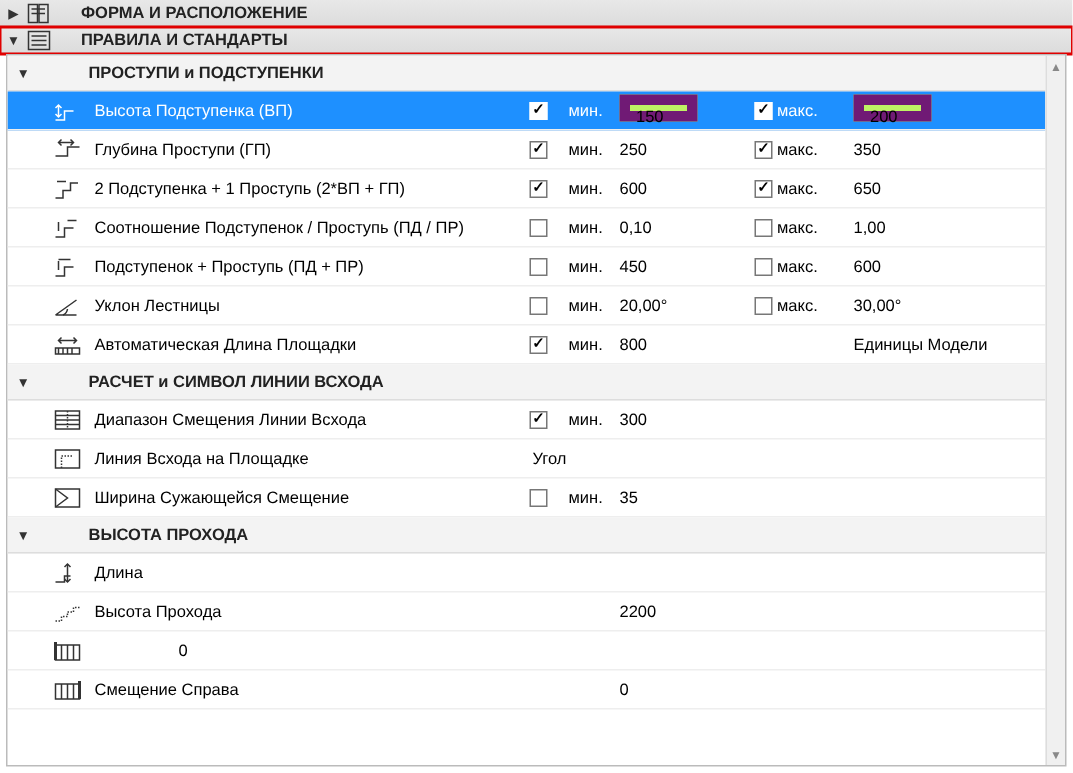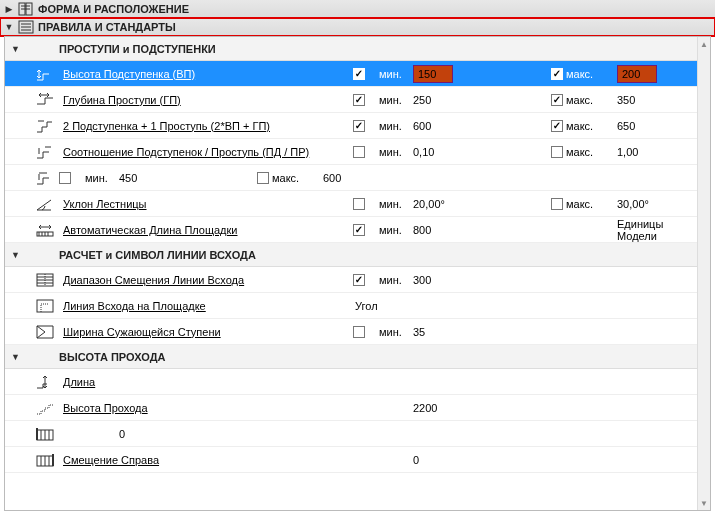--- a/index.html
+++ b/index.html
@@ -3,45 +3,45 @@
 <meta charset="utf-8">
 <style>
   * { box-sizing: border-box; margin: 0; padding: 0; }
   html, body { width: 715px; height: 515px; font-family: Arial, sans-serif; font-size: 11px; background: #fff; overflow: hidden; }
   .panel { width: 715px; height: 515px; position: relative; }
   .header-row { display: flex; align-items: center; height: 18px; background: linear-gradient(#e8e8e8,#dcdcdc); border-bottom: 1px solid #bbb; padding-left: 4px; gap: 4px; }
   .header-row.red { outline: 2px solid #e00000; outline-offset: -1px; }
   .tri { font-size: 9px; color: #333; width: 10px; text-align: center; cursor: pointer; }
   .hicon { width: 16px; height: 14px; position: relative; }
   .hicon svg { width: 16px; height: 14px; }
-  .header-label { font-weight: bold; color: #222; font-size: 11px; }
+  .header-label { font-weight: bold; color: #222; font-size: 11px; margin-left: 16px; }
   .body { position: absolute; top: 36px; left: 4px; right: 4px; bottom: 4px; border: 1px solid #bbb; background: #fff; overflow: hidden; }
   .scroll { position: absolute; top: 0; left: 0; right: 13px; bottom: 0; overflow: hidden; }
   .scrollbar { position: absolute; top: 0; right: 0; width: 13px; bottom: 0; background: #f0f0f0; border-left: 1px solid #ddd; }
   .scrollbar .up, .scrollbar .down { height: 14px; display: flex; align-items: center; justify-content: center; color: #888; font-size: 8px; cursor: pointer; }
   .scrollbar .down { position: absolute; bottom: 0; left: 0; right: 0; }
   .section-hd { display: flex; align-items: center; height: 24px; background: #f3f3f3; border-bottom: 1px solid #ddd; padding-left: 6px; gap: 8px; }
   .section-hd .tri2 { font-size: 9px; color: #333; width: 10px; cursor: pointer; }
   .section-hd .spacer { width: 22px; height: 18px; }
   .section-hd .lbl { font-weight: bold; color: #222; }
   .row { display: flex; align-items: center; height: 26px; border-bottom: 1px solid #eee; }
   .row.sel { background: #1e90ff; color: #fff; }
   .row .indent { width: 26px; }
   .row .icon { width: 28px; display: flex; justify-content: center; }
   .row .icon svg { width: 20px; height: 16px; }
-  .row .name { flex: 0 0 294px; padding-left: 4px; white-space: nowrap; overflow: hidden; text-decoration: underline; }
+  .row .name { flex: 0 0 294px; padding-left: 4px; white-space: nowrap; overflow: hidden; }
   .row .mincell { flex: 0 0 58px; display: flex; align-items: center; gap: 14px; }
   .row .minval { flex: 0 0 92px; padding-left: 2px; }
-  .row .maxcell { flex: 0 0 64px; display: flex; align-items: center; gap: 3px; margin-left: 48px; }
+  .row .maxcell { flex: 0 0 64px; display: flex; align-items: center; gap: 3px; }
   .row .maxval { flex: 1; padding-left: 2px; }
   .row.sel .minval, .row.sel .maxval { }
   .cb { width: 12px; height: 12px; border: 1px solid #777; background: #fff; display: inline-flex; align-items: center; justify-content: center; font-size: 10px; color: #000; cursor: pointer; flex-shrink: 0; }
   .row.sel .cb { border-color: #fff; background: #fff; color: #000; }
   .cb.checked::after { content: "✓"; line-height: 1; font-weight: bold; }
-  .inp { display: inline-block; background: #c2410c; color: #000; border: 1px solid #701a75; height: 18px; line-height: 16px; padding: 0 4px; width: 40px; }
+  .inp { display: inline-block; background: #bef264; color: #000; border: 7px solid #701a75; height: 18px; line-height: 16px; padding: 0 4px; width: 52px; }
   .plain { }
   .simple-val { padding-left: 2px; }
 </style>
 </head>
 <body>
 
 <div class="panel">
   <div class="header-row">
     <span class="tri">▶</span>
     <span class="hicon">
@@ -161,20 +161,21 @@
       </div>
 
       <div class="row">
         <span class="indent"></span>
         <span class="icon">
             <svg viewBox="0 0 20 16">
               <path d="M2 14 h6 v-6 h6" fill="none" stroke="#333"></path>
               <path d="M4 3 h8 M4 4 v6" fill="none" stroke="#333"></path>
             </svg>
           </span>
+        <span class="name">Подступенок + Проступь (ПД + ПР)</span>
         <span class="mincell">
             <span class="cb"></span>
             <span>мин.</span>
           </span>
         <span class="minval plain">450</span>
         <span class="maxcell">
             <span class="cb"></span>
             <span>макс.</span>
           </span>
         <span class="maxval plain">600</span>
@@ -263,21 +264,21 @@
       </div>
 
       <div class="row">
         <span class="indent"></span>
         <span class="icon">
             <svg viewBox="0 0 20 16">
               <path d="M2 2 h16 v12 h-16 z" fill="none" stroke="#333"></path>
               <path d="M2 2 L10 8 L2 14" fill="none" stroke="#333"></path>
             </svg>
           </span>
-        <span class="name">Ширина Сужающейся Ступени</span>
+        <span class="name">Ширина Сужающейся Смещение</span>
         <span class="mincell">
             <span class="cb"></span>
             <span>мин.</span>
           </span>
         <span class="minval plain">35</span>
         <span class="maxcell"></span>
           <span class="maxval"></span>
       </div>
 
       <div class="section-hd">

